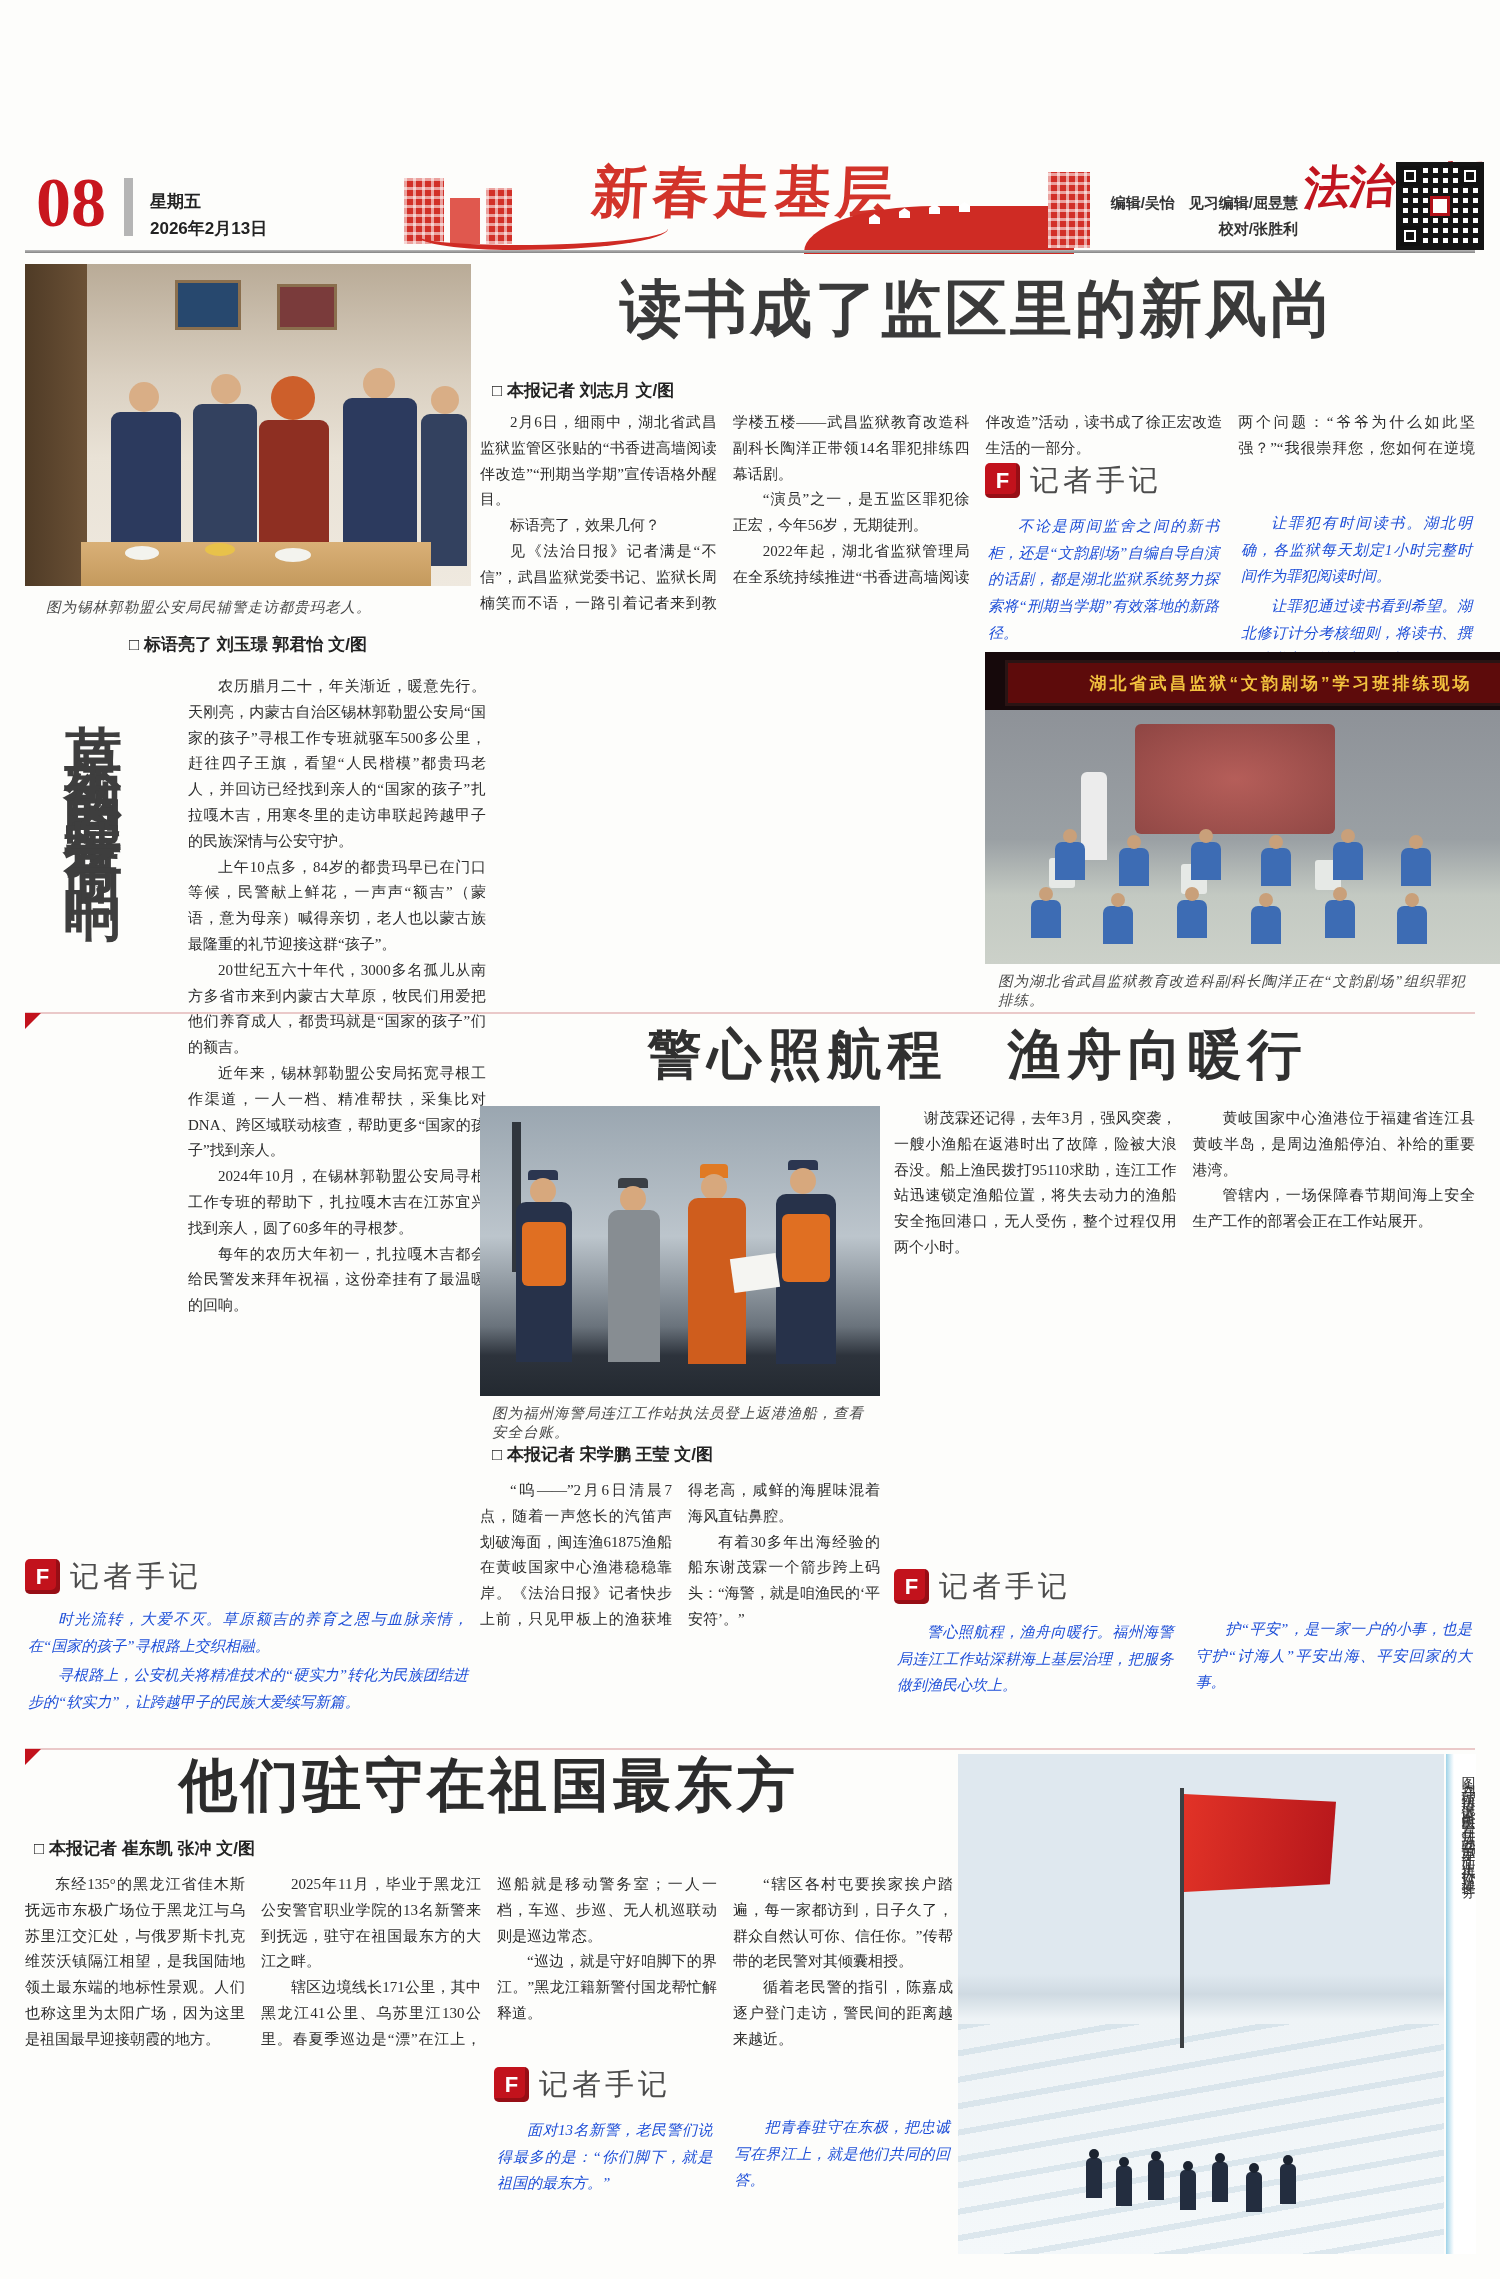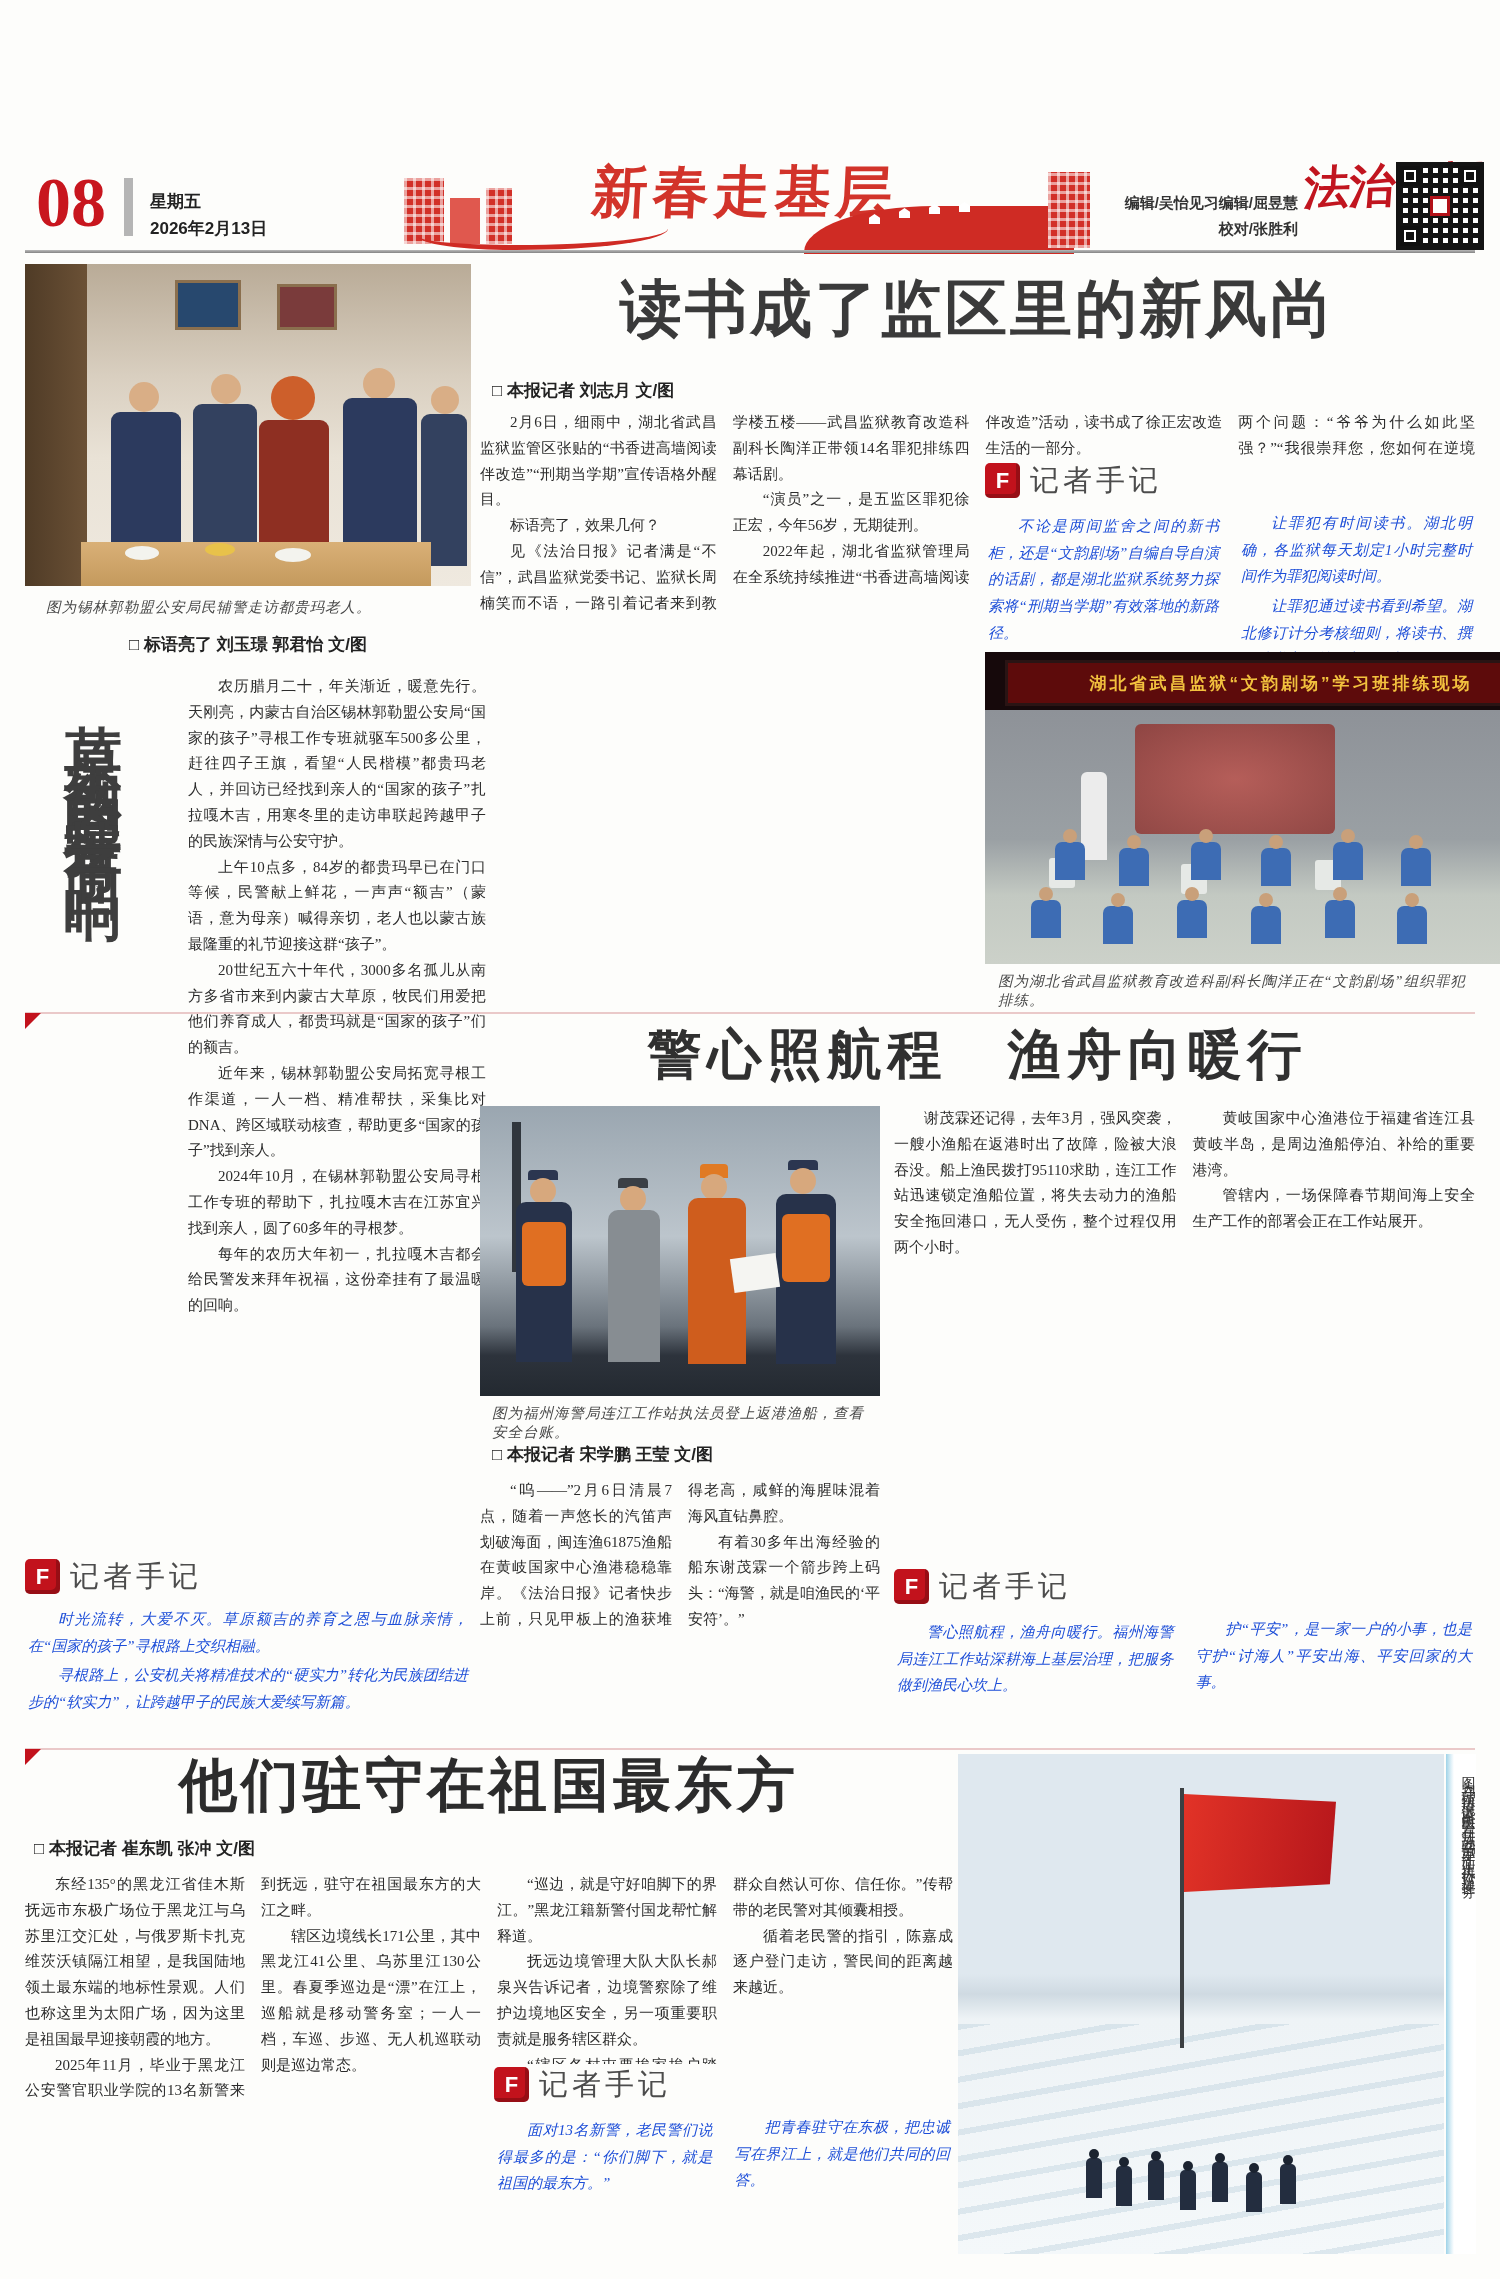--- a/index.html
+++ b/index.html
@@ -22,21 +22,21 @@
           border-radius:0 0 70% 45%;}
   .banner-title{position:absolute;left:192px;top:8px;font:900 56px/1 "Liberation Serif",serif;color:#d2332a;
           letter-spacing:5px;transform:skewX(-3deg);white-space:nowrap;}
   .hill{position:absolute;right:16px;bottom:0;width:270px;height:48px;background:#cf2b24;
           border-radius:130px 26px 0 0/46px 12px 0 0;}
   .house{position:absolute;width:11px;height:10px;background:#fff;
           clip-path:polygon(50% 0,100% 38%,100% 100%,0 100%,0 38%);}
   .bldR{left:auto;right:0;bottom:6px;width:42px;height:76px;}
   .credits{position:absolute;left:1068px;top:190px;width:230px;text-align:right;
            font:700 15px/1.75 "Liberation Sans",sans-serif;color:#333;}
-  .credits span{}
+  .credits span{margin-left:14px;}
   .masthead{position:absolute;left:1306px;top:166px;font:700 46px/1 "Liberation Serif",serif;color:#c1151f;
            letter-spacing:-1px;transform:rotate(-2deg) skewX(-6deg);white-space:nowrap;transform-origin:left top;}
   .qr{position:absolute;left:1396px;top:162px;width:84px;height:84px;background:#fff;border:2px solid #141414;
       background-image:repeating-linear-gradient(0deg,#141414 0 5px,transparent 5px 10px),
                        repeating-linear-gradient(90deg,#141414 0 5px,#ffffff 5px 10px);}
   .qf{position:absolute;width:20px;height:20px;border:4px solid #111;background:#fff;box-sizing:border-box;}
   .qf::after{content:"";position:absolute;inset:2px;background:#111;}
   .qf.tl{left:2px;top:2px;} .qf.tr{right:2px;top:2px;} .qf.bl{left:2px;bottom:2px;}
   .qr-center{position:absolute;left:32px;top:32px;width:20px;height:20px;background:#fff;border:3px solid #b3121a;box-sizing:border-box;}
 
@@ -305,21 +305,20 @@
   <div class="rule-pink" style="top:1748px;"></div>
   <div class="tri-red" style="top:1749px;"></div>
 
   <div class="title4">他们驻守在祖国最东方</div>
   <div class="byline byline4">□ 本报记者 崔东凯 张冲 文/图</div>
   <div class="text4 body-text cols-4">
     <p>东经135°的黑龙江省佳木斯抚远市东极广场位于黑龙江与乌苏里江交汇处，与俄罗斯卡扎克维茨沃镇隔江相望，是我国陆地领土最东端的地标性景观。人们也称这里为太阳广场，因为这里是祖国最早迎接朝霞的地方。</p>
     <p>2025年11月，毕业于黑龙江公安警官职业学院的13名新警来到抚远，驻守在祖国最东方的大江之畔。</p>
     <p>辖区边境线长171公里，其中黑龙江41公里、乌苏里江130公里。春夏季巡边是“漂”在江上，巡船就是移动警务室；一人一档，车巡、步巡、无人机巡联动则是巡边常态。</p>
     <p>“巡边，就是守好咱脚下的界江。”黑龙江籍新警付国龙帮忙解释道。</p>
-    <p>抚远边境管理大队大队长郝泉兴告诉记者，边境警察除了维护边境地区安全，另一项重要职责就是服务辖区群众。</p>
     <p>“辖区各村屯要挨家挨户踏遍，每一家都访到，日子久了，群众自然认可你、信任你。”传帮带的老民警对其倾囊相授。</p>
     <p>循着老民警的指引，陈嘉成逐户登门走访，警民间的距离越来越近。</p>
   </div>
   <div class="note note4">
     <div class="note-head">
       <span class="note-icon">F</span>
       <span class="note-label">记者手记</span>
     </div>
     <div class="note-body cols-2">
       <p>面对13名新警，老民警们说得最多的是：“你们脚下，就是祖国的最东方。”</p>

